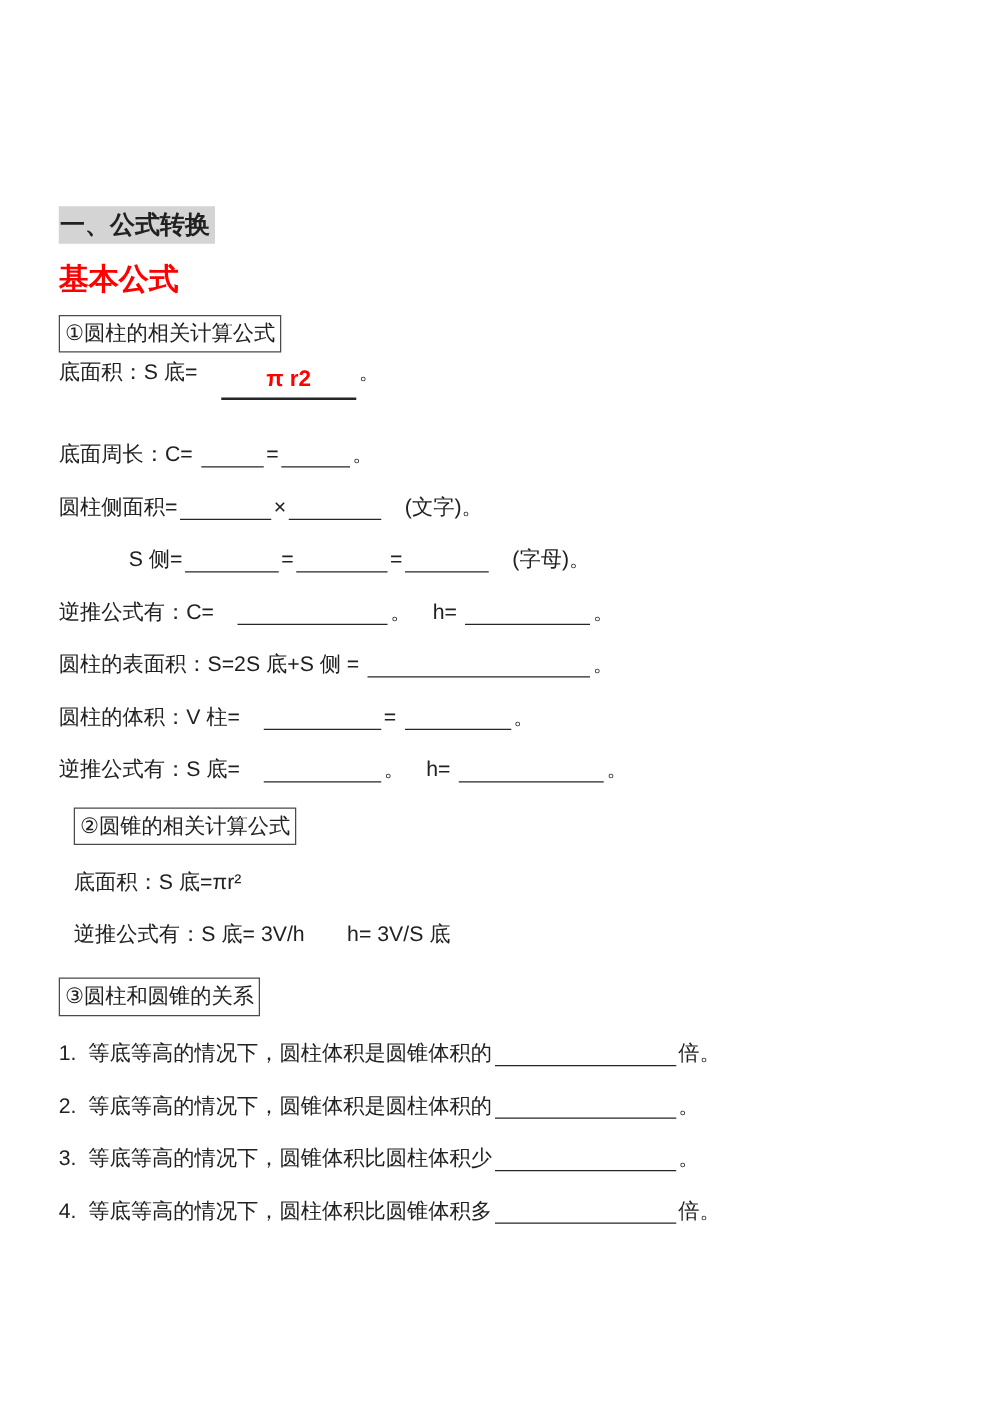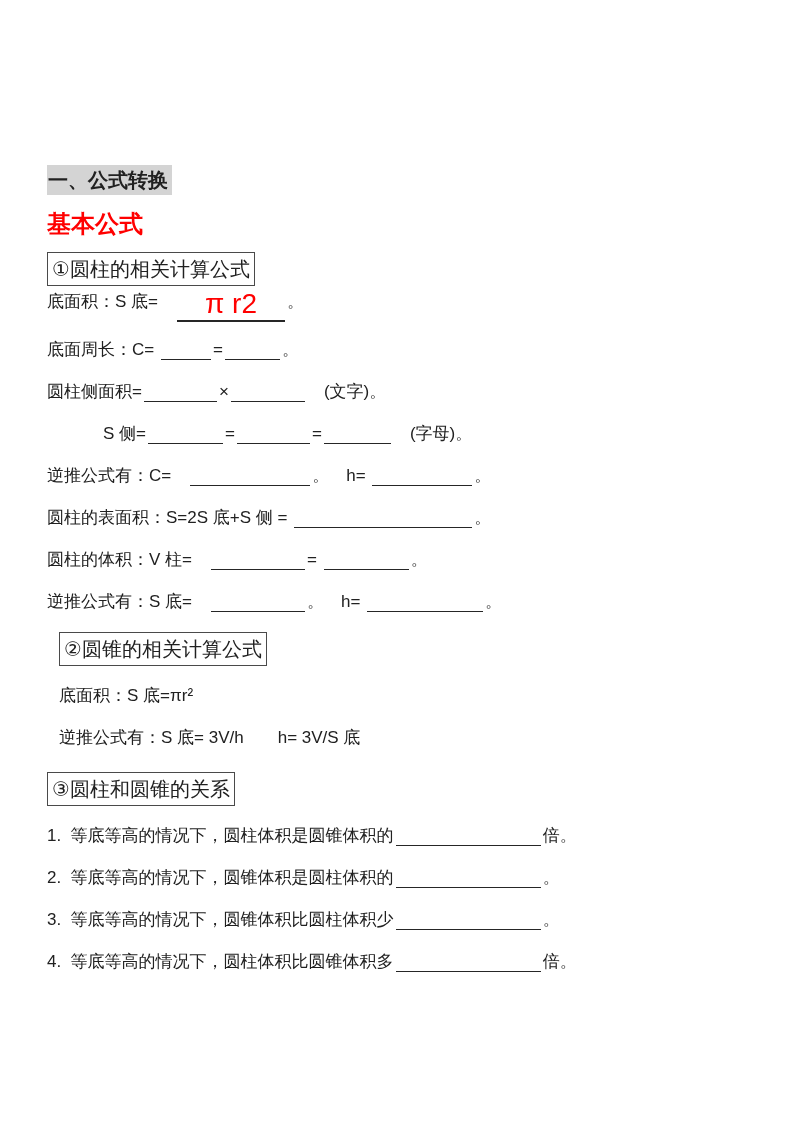--- a/index.html
+++ b/index.html
@@ -26,47 +26,47 @@
     font-size:24px;font-weight:700;line-height:1.15;
     color:var(--accent-red);
   }
   .section{margin-top:14px;}
   #sections .section:nth-child(2){margin-top:18px;margin-left:12px;}
   #sections .section:nth-child(3){margin-top:22px;}
   .boxed-title{
     display:inline-block;
     border:1px solid #4a4a4a;
     padding:4px 4px;
-    font-size:20px;line-height:1.2;
+    font-size:17px;line-height:1.2;
     background:#fff;
   }
   p.line{
     margin:18px 0 0 0;
     font-size:17px;line-height:24px;
     white-space:pre;
   }
   #sections .section:nth-child(1) p.line:nth-of-type(1){margin-top:4px;}
-  #sections .section:nth-child(1) p.line:nth-of-type(2){margin-top:16px;}
+  #sections .section:nth-child(1) p.line:nth-of-type(2){margin-top:32px;}
   #sections .section:nth-child(1) p.line:nth-of-type(4){padding-left:56px;}
   .blank{
     display:inline-block;
     border-bottom:1.5px solid #262626;
     height:19px;
     vertical-align:-5px;
     margin:0 2px;
   }
   .blank.has-answer{
     height:auto;
     text-align:center;
     vertical-align:-6px;
     border-bottom-width:2px;
   }
   .answer{
     display:inline-block;
-    font-size:28px;font-weight:400;line-height:27px;
+    font-size:18px;font-weight:700;line-height:27px;
     color:var(--accent-red);
     padding-bottom:1px;
   }
 </style>
 </head>
 <body>
 
 <div class="doc">
   <div class="heading">一、公式转换</div>
   <div class="subheading">基本公式</div>

